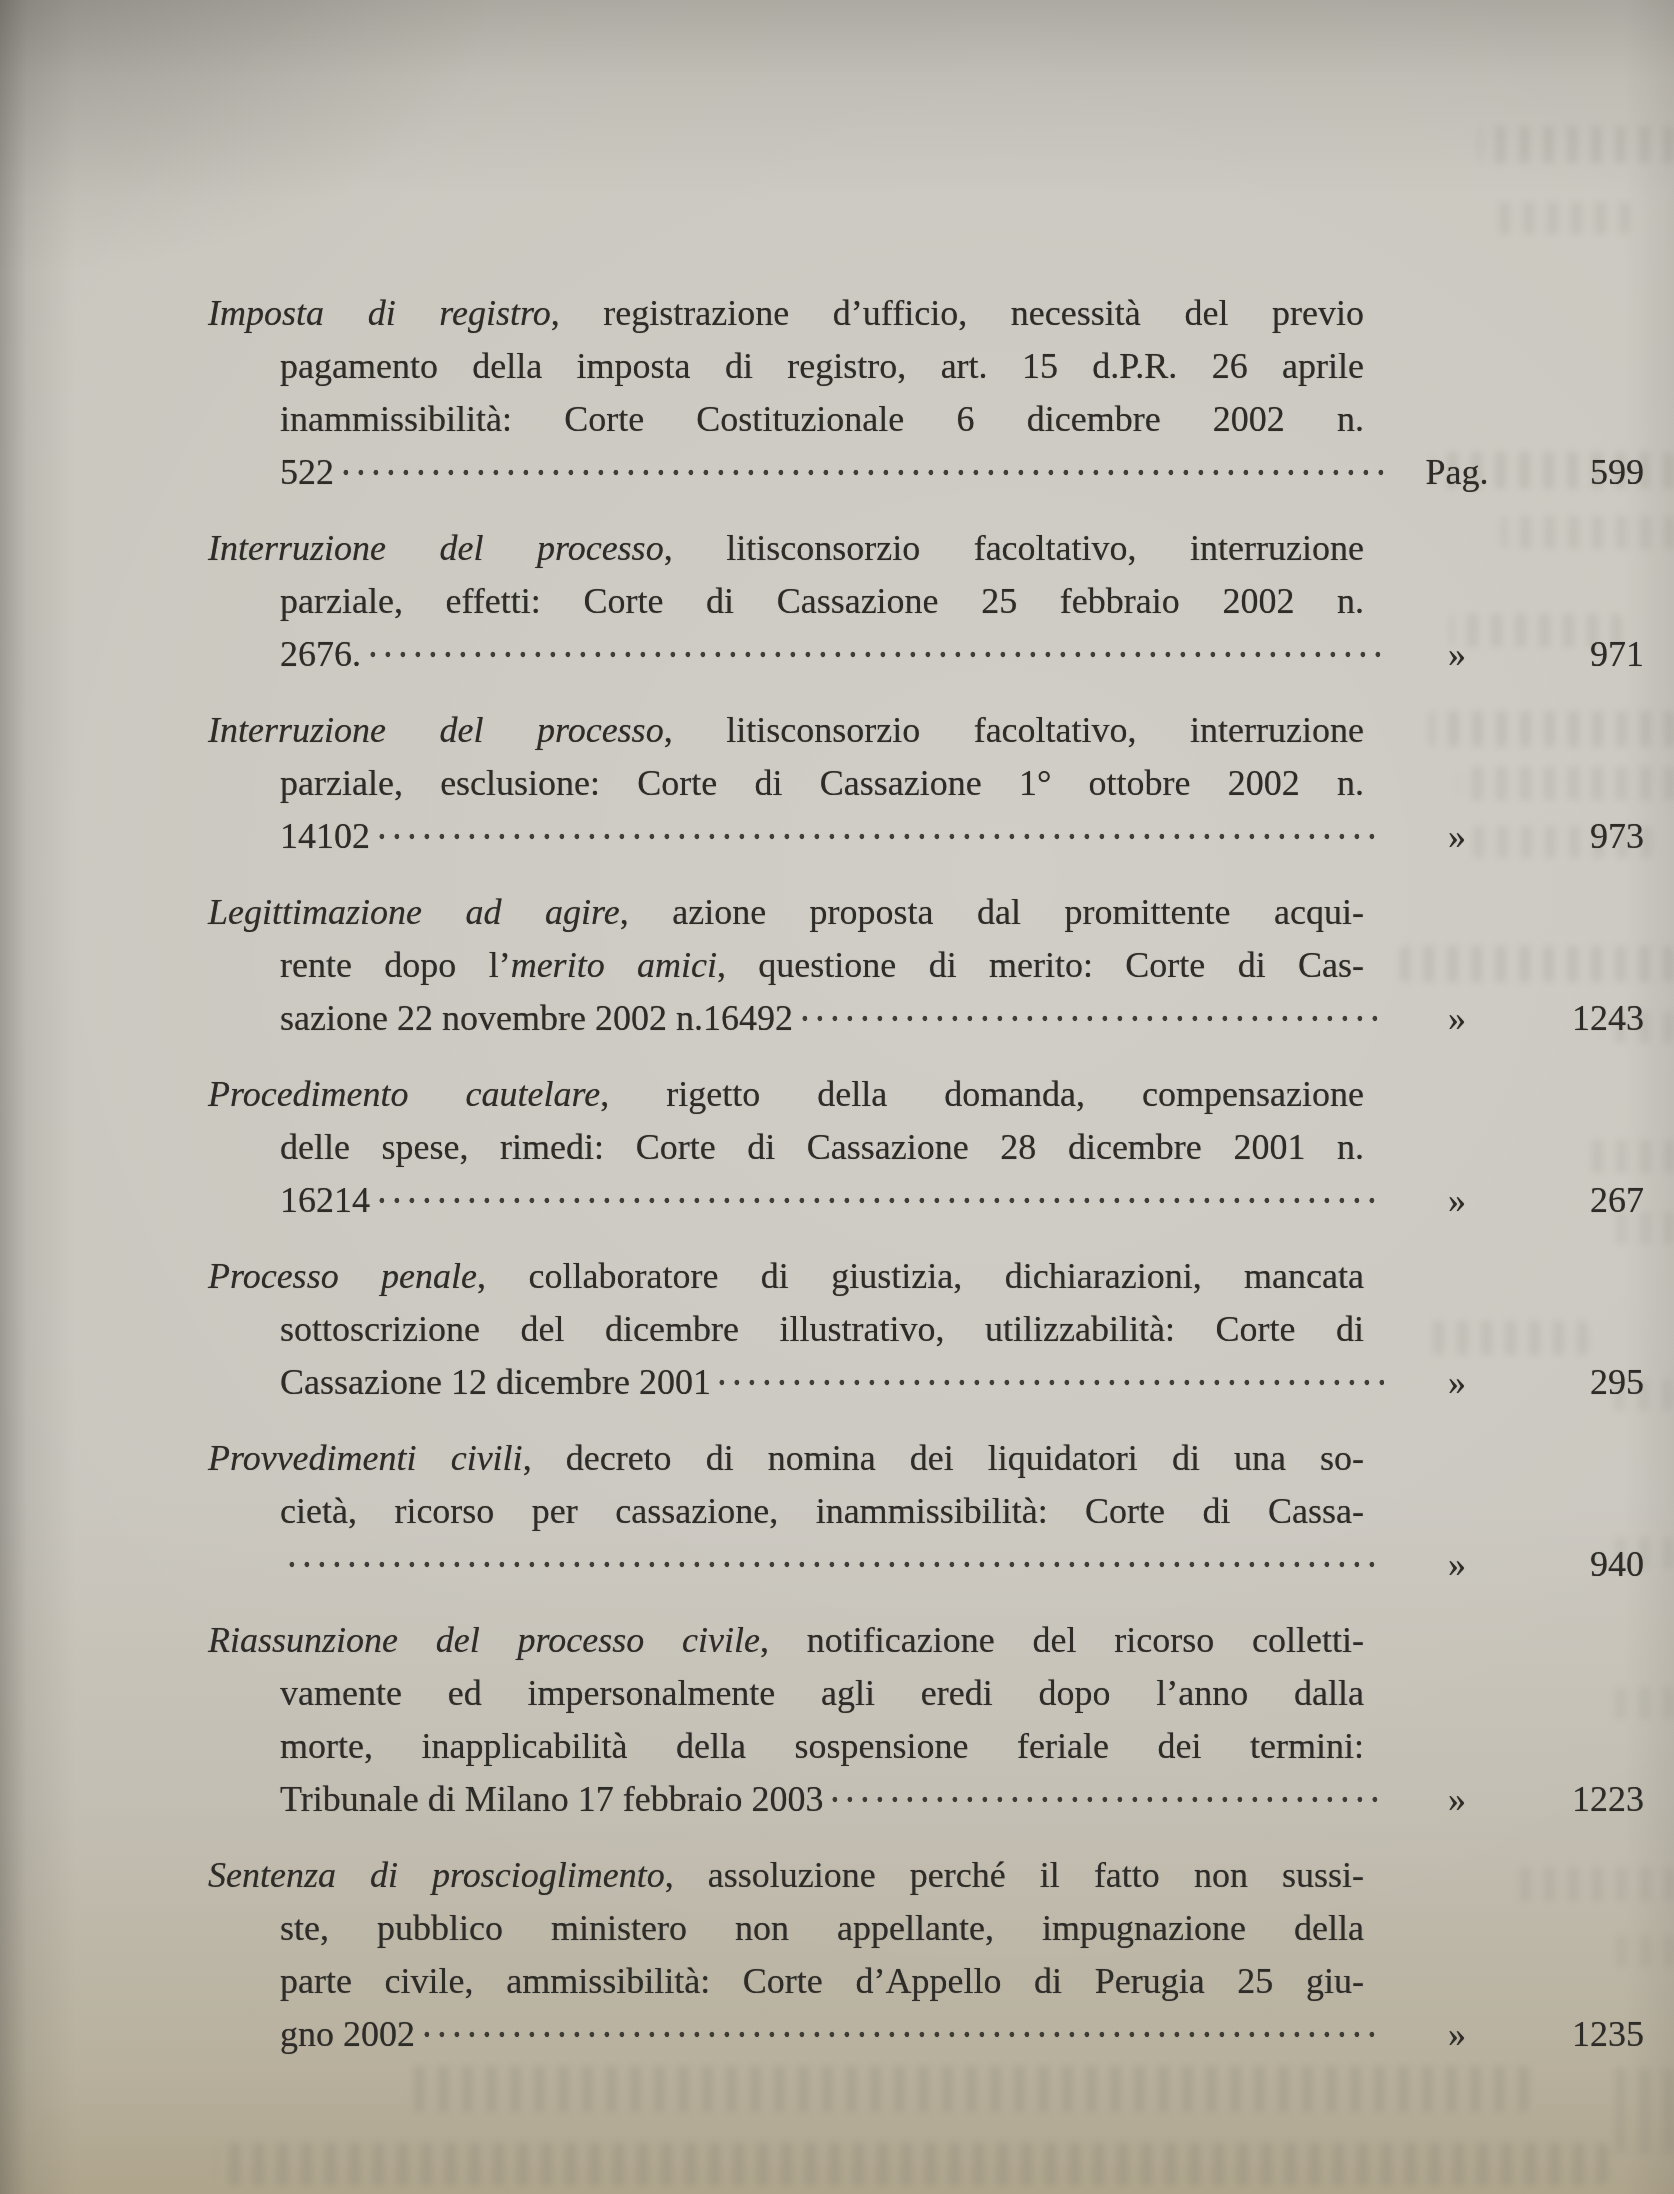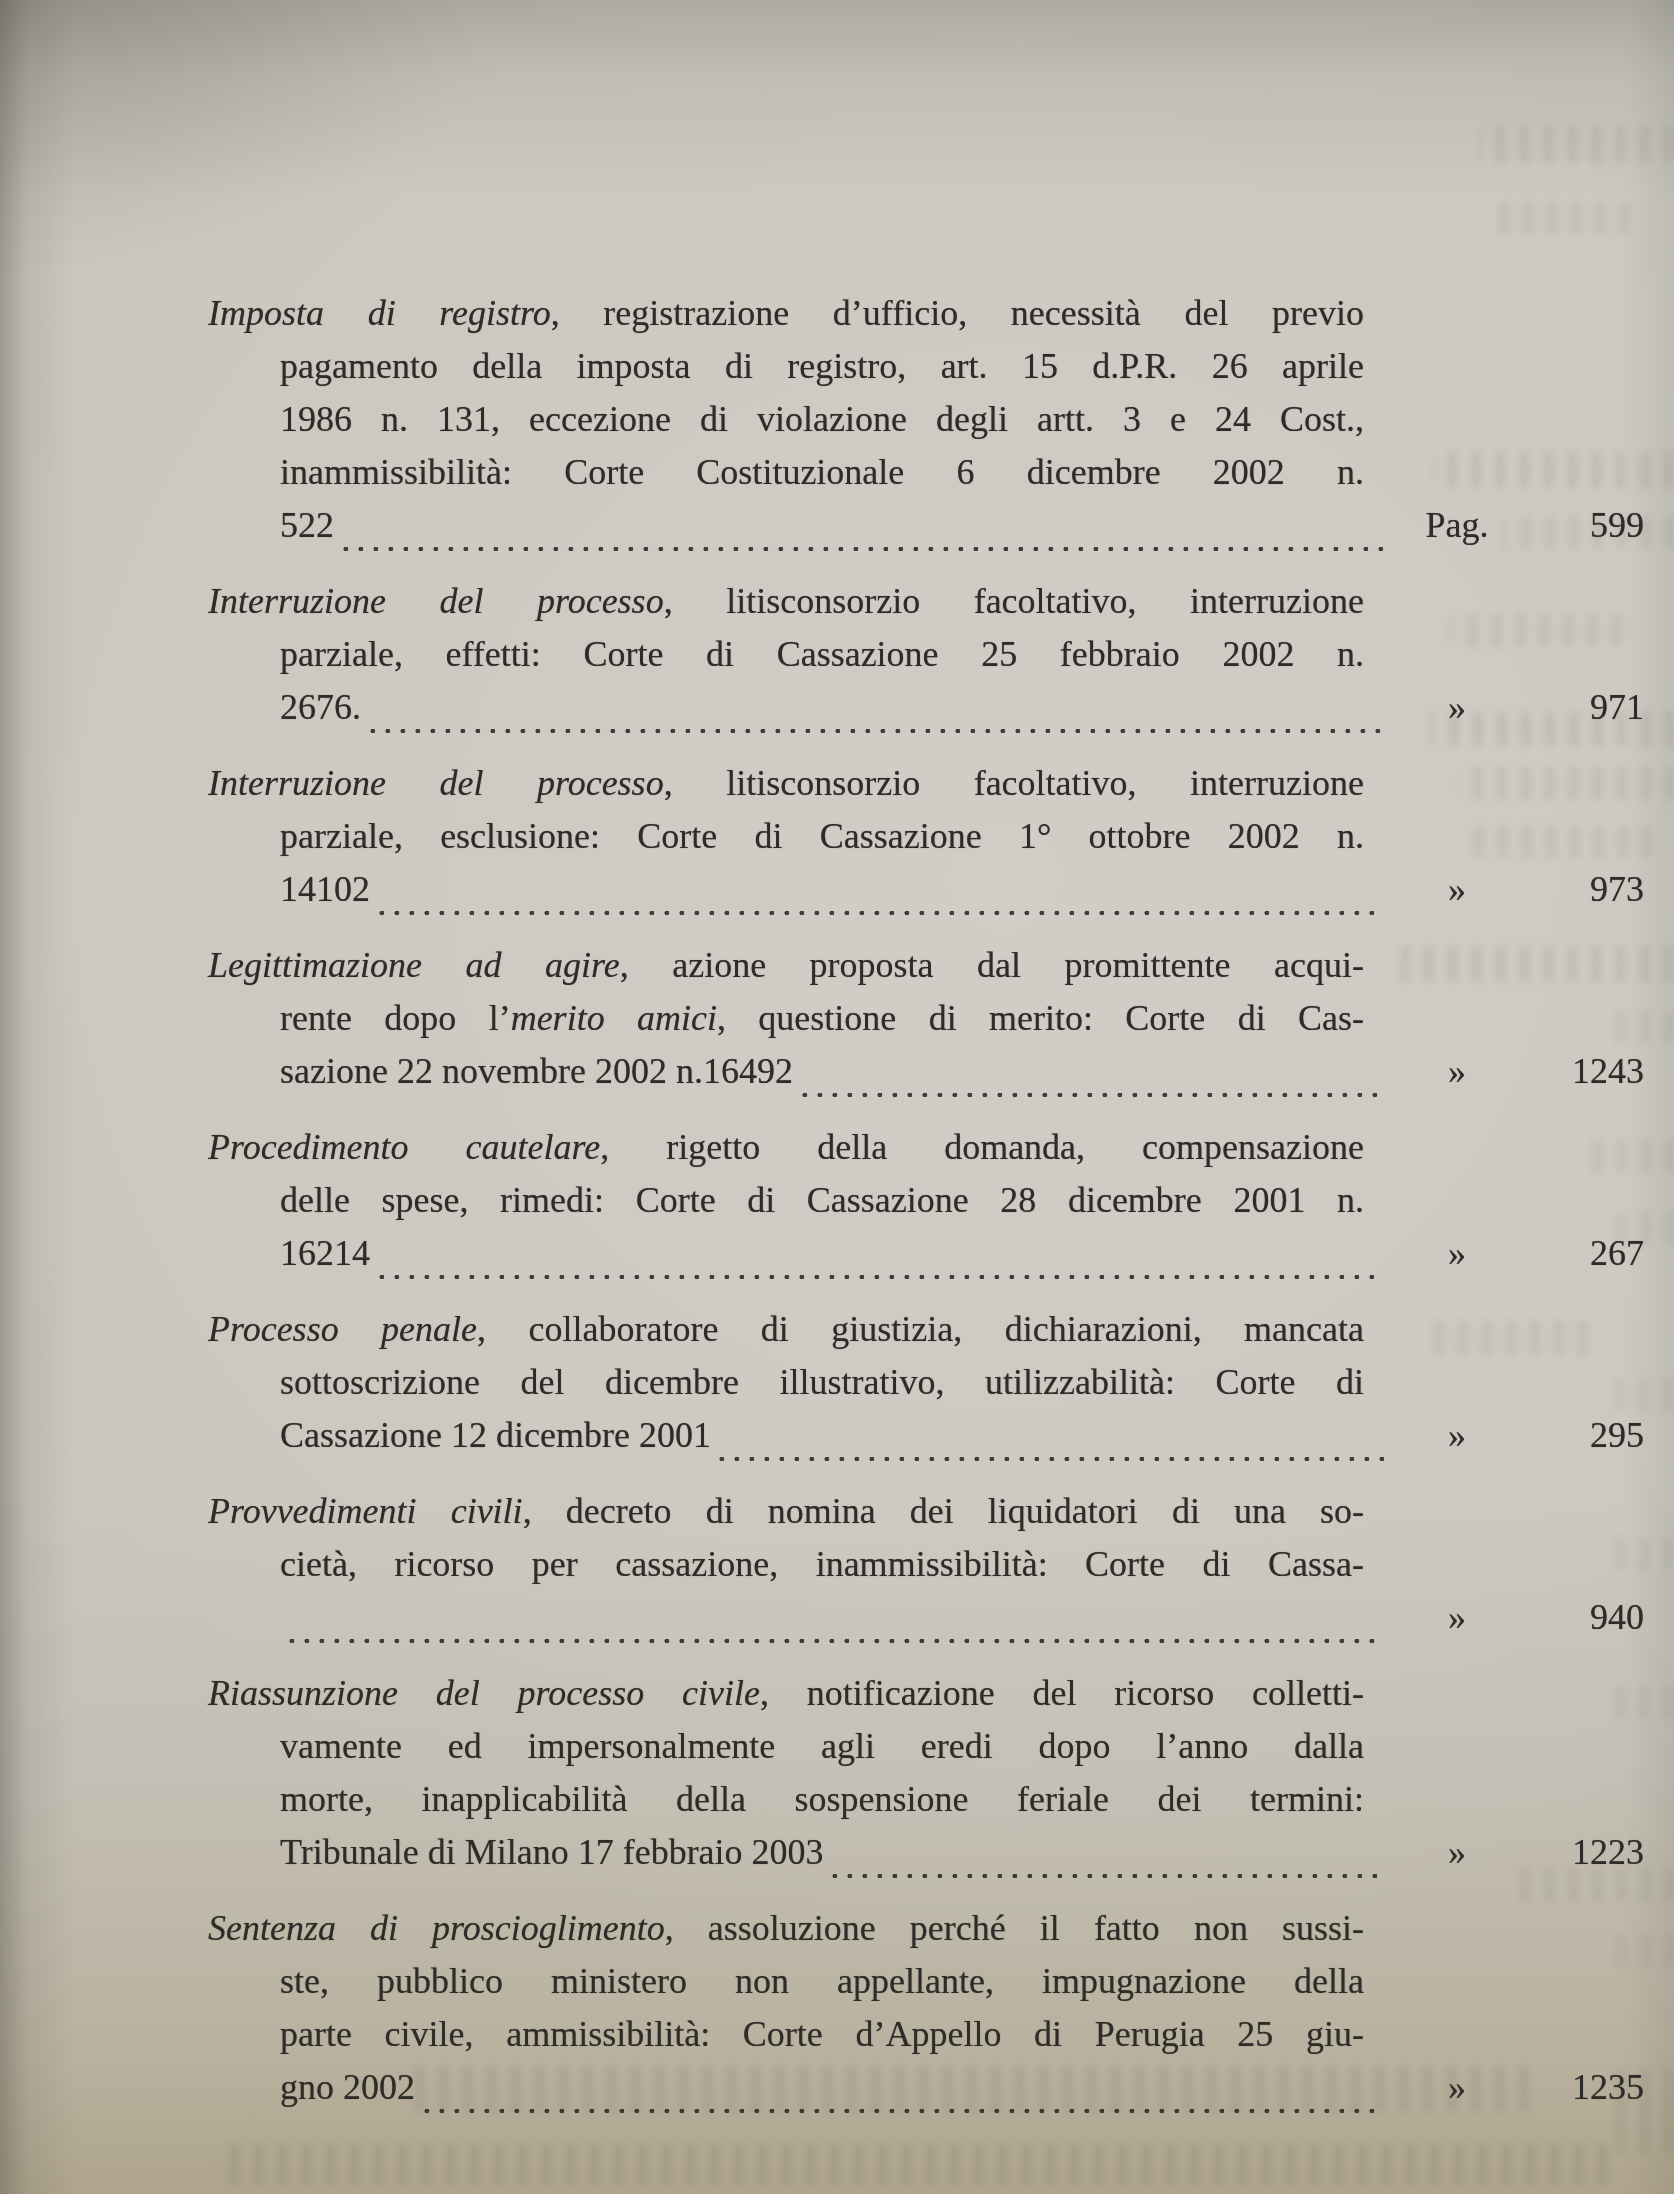--- a/index.html
+++ b/index.html
@@ -31,21 +31,21 @@
     width:1156px;
     text-align:justify;
     text-align-last:justify;
     white-space:normal;
   }
   .ind{padding-left:72px;}
   .tline.ind{width:1084px;}
   .it{font-style:italic;margin-top:35px;}
   .lline{
     display:flex;
-    align-items:flex-end;
+    align-items:center;
     width:1364px;
   }
   .tail{white-space:pre;}
   .leader{
     flex:1;
     height:6.5px;
     margin:0 18.7px 0 8.6px;
     background-image:radial-gradient(circle at 2.9px 3.2px, rgba(45,42,38,0.88) 2.2px, rgba(45,42,38,0) 2.7px);
     background-size:15px 6.5px;
     background-repeat:repeat-x;
@@ -85,21 +85,20 @@
       <div class="ghost" style="left: 1508px; top: 1867px; width: 167px; height: 34px; opacity: 0.1;"></div>
       <div class="ghost" style="left: 1605px; top: 1935px; width: 70px; height: 32px; opacity: 0.09;"></div>
       <div class="ghost" style="left: 402px; top: 2066px; width: 1127px; height: 46px; opacity: 0.15;"></div>
       <div class="ghost" style="left: 215px; top: 2143px; width: 1393px; height: 42px; opacity: 0.16;"></div>
       <div class="ghost" style="left: 1608px; top: 2068px; width: 66px; height: 86px; opacity: 0.12;"></div>
     </div>
   <div class="text-block" id="text-block">
       <div class="entry">
         <div class="tline"><span class="it">Imposta di registro</span><span>, registrazione d’ufficio, necessità del previo</span></div>
         <div class="tline ind"><span>pagamento della imposta di registro, art. 15 d.P.R. 26 aprile</span></div>
-        <div class="tline ind"><span>1986 n. 131, eccezione di violazione degli artt. 3 e 24 Cost.,</span></div>
         <div class="tline ind"><span>inammissibilità: Corte Costituzionale 6 dicembre 2002 n.</span></div>
         <div class="lline ind">
           <span class="tail">522</span>
           <span class="leader"></span>
           <span class="ref">Pag.</span>
           <span class="num">599</span>
         </div>
       </div>
       <div class="entry">
         <div class="tline"><span class="it">Interruzione del processo</span><span>, litisconsorzio facoltativo, interruzione</span></div>

